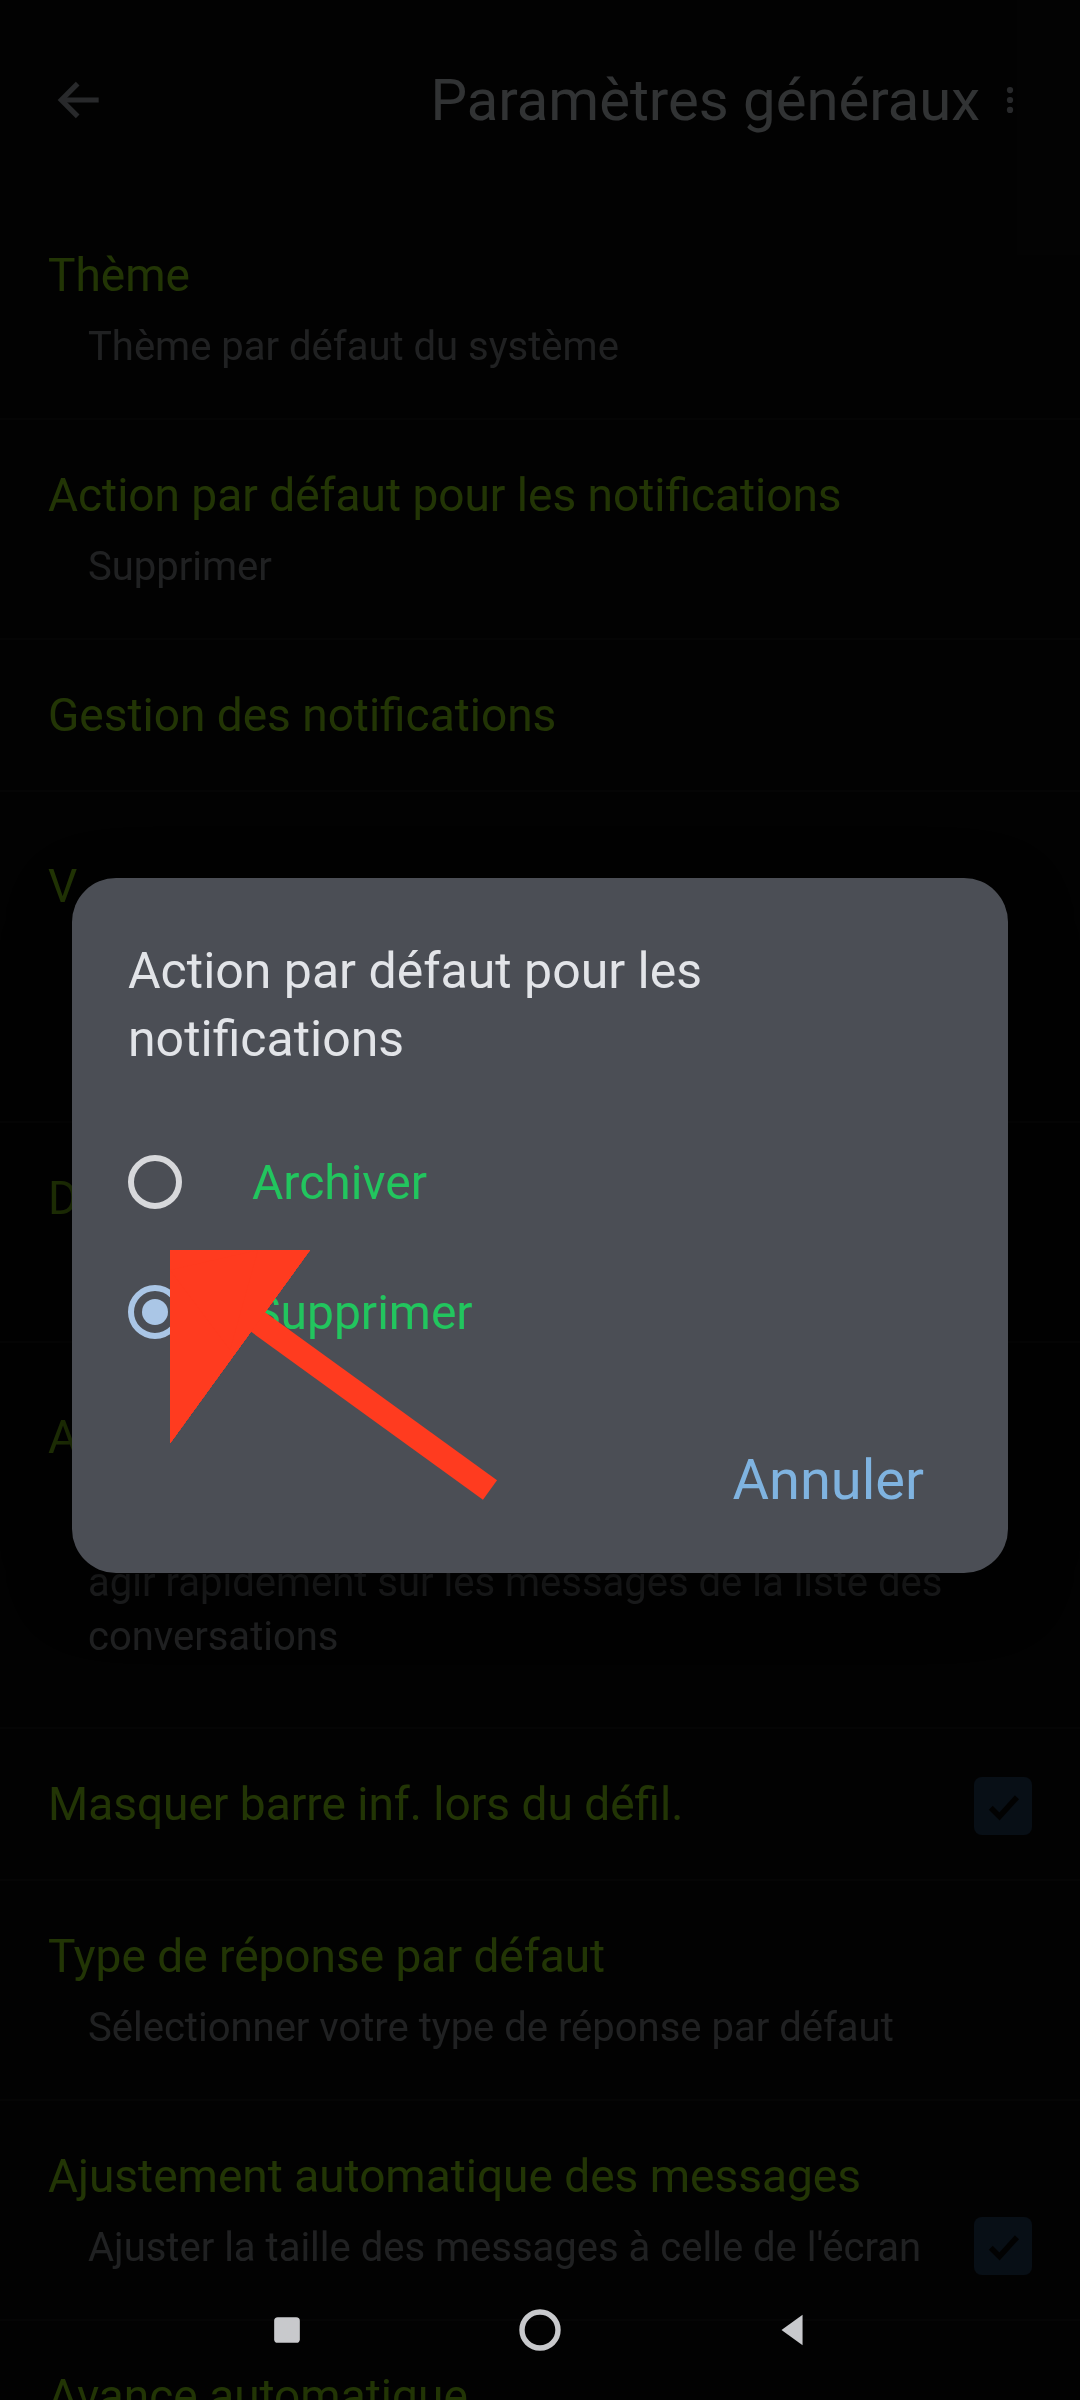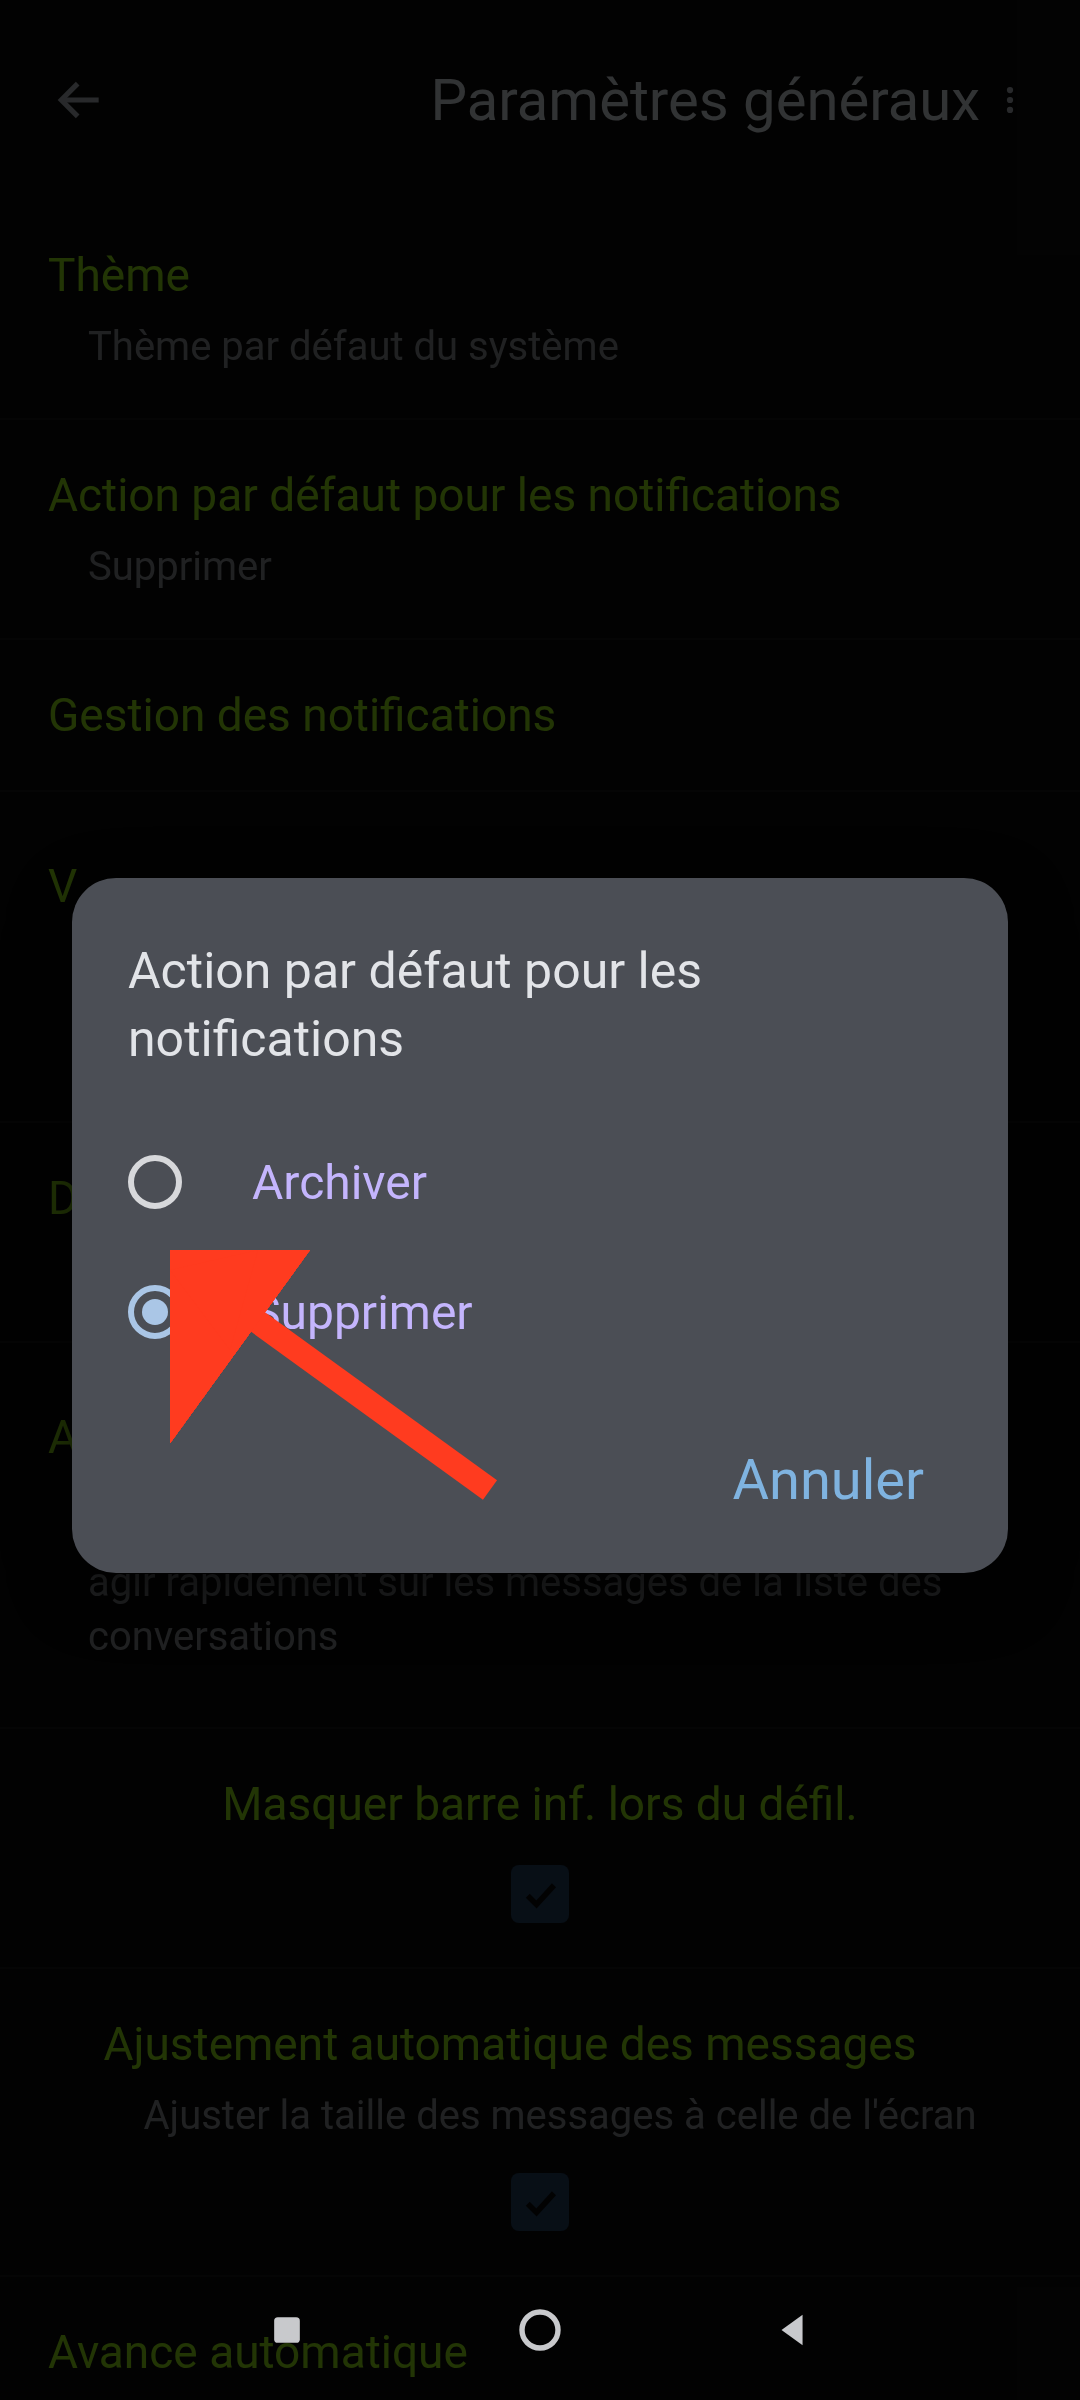--- a/index.html
+++ b/index.html
@@ -54,23 +54,22 @@
   }
   .row .secondary {
     margin-top: 14px;
     font-size: 40px;
     color: #7d8085;
     line-height: 1.35;
     margin-left: 40px;
   }
   .row.with-check {
     display: flex;
-    align-items: center;
+    align-items: flex-end;
     gap: 30px;
-    flex-direction: column;
   }
   .row.with-check .texts { flex: 1; }
   .checkbox {
     width: 58px; height: 58px;
     border-radius: 8px;
     background: #1f3a57;
     display: flex; align-items: center; justify-content: center;
     flex-shrink: 0;
   }
   .checkbox svg { width: 42px; height: 42px; stroke: #0b0b0b; }
@@ -120,21 +119,21 @@
     content: "";
     position: absolute;
     left: 50%; top: 50%;
     width: 26px; height: 26px;
     border-radius: 50%;
     background: #aac6e6;
     transform: translate(-50%, -50%);
   }
   .option-label {
     font-size: 48px;
-    color: #c4b5fd;
+    color: #22c55e;
   }
   .dialog-actions {
     display: flex;
     justify-content: flex-end;
     margin-top: 50px;
   }
   .dialog-btn {
     font-size: 56px;
     color: #7fb3e0;
     padding: 20px 28px;
@@ -226,20 +225,24 @@
       <div class="texts">
         <div class="primary">Masquer barre inf. lors du défil.</div>
       </div>
       <div class="checkbox">
         <svg viewBox="0 0 24 24" fill="none" stroke-width="3.2">
             <polyline points="5 13 10 18 20 7"></polyline>
           </svg>
       </div>
     </div>
 
+    <div class="row">
+      <div class="primary">Type de réponse par défaut</div>
+      <div class="secondary">Sélectionner votre type de réponse par défaut</div>
+    </div>
 
     <div class="row with-check">
       <div class="texts">
         <div class="primary">Ajustement automatique des messages</div>
         <div class="secondary">Ajuster la taille des messages à celle de l'écran</div>
       </div>
       <div class="checkbox">
         <svg viewBox="0 0 24 24" fill="none" stroke-width="3.2">
             <polyline points="5 13 10 18 20 7"></polyline>
           </svg>

